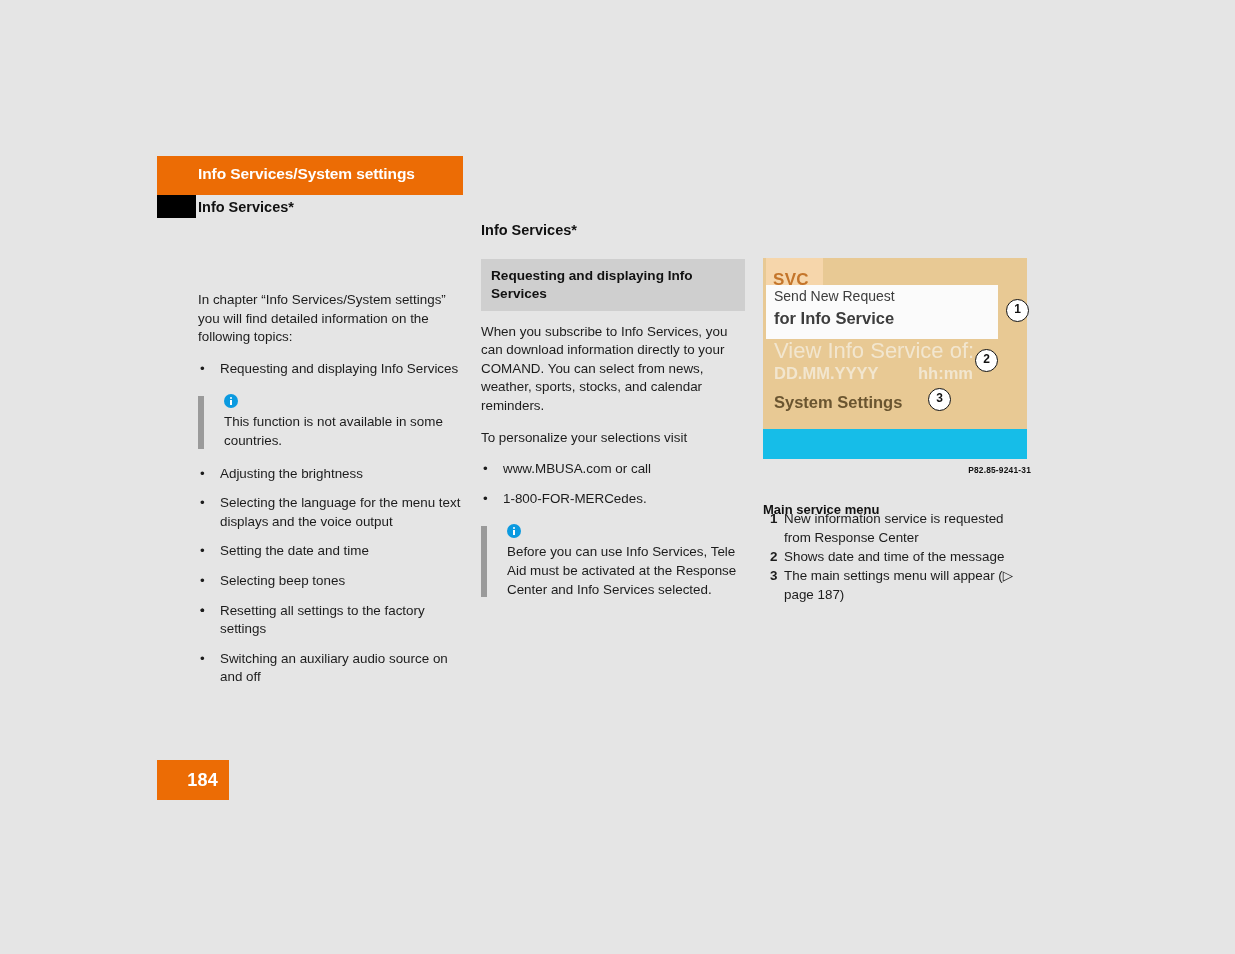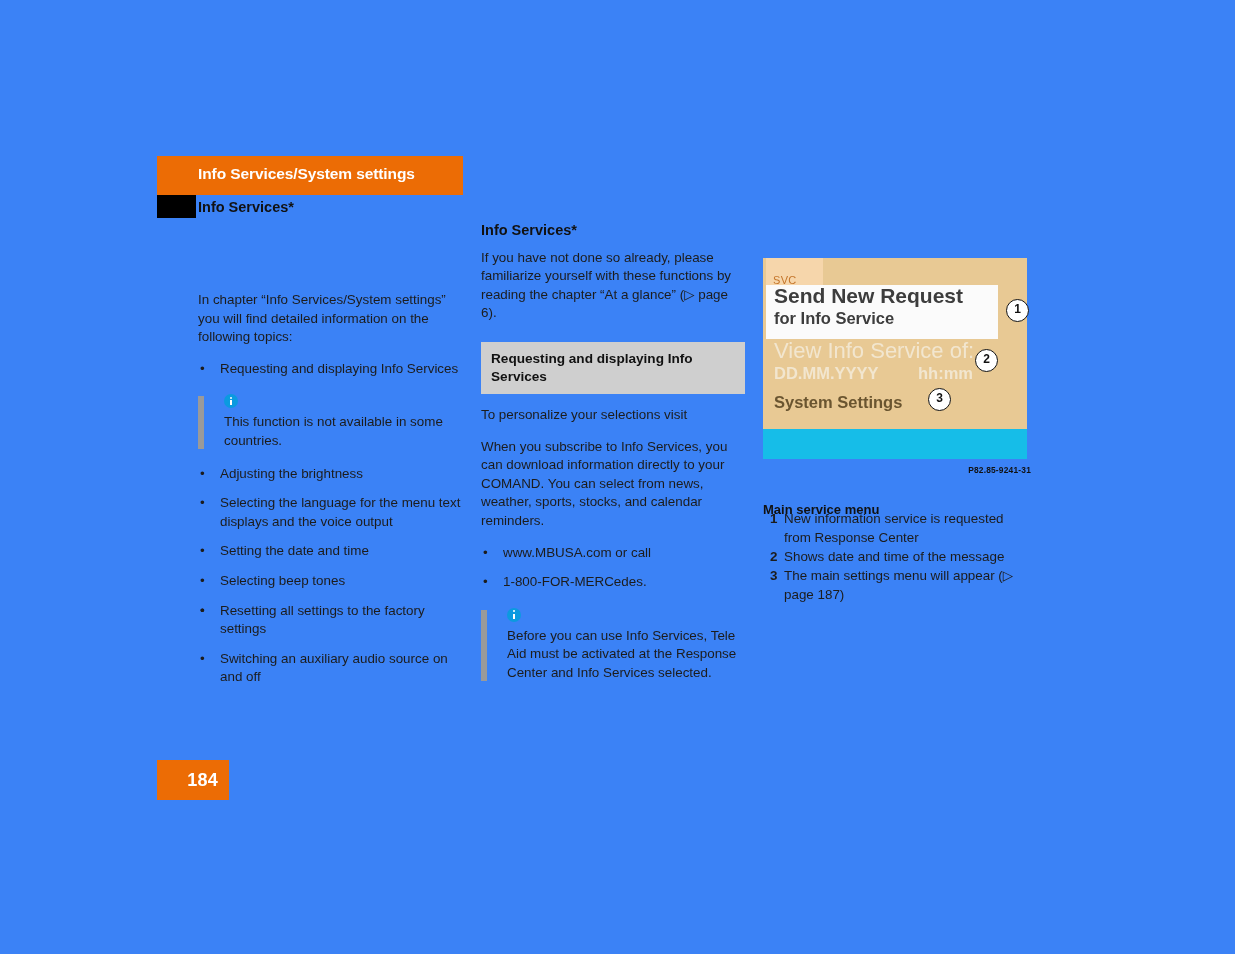--- a/index.html
+++ b/index.html
@@ -15,21 +15,21 @@
     color: #1a1a1a;
     overflow: hidden;
   }
 
   
   #page {
     position: absolute;
     left: 0; top: 0;
     width: 1235px;
     height: 954px;
-    background: #3b82f6;
+    background: #e5e5e5;
   }
 
   
   .header-bar {
     position: absolute;
     left: 157px;
     top: 156px;
     width: 306px;
     height: 39px;
     background: #ec6c05;
@@ -191,39 +191,39 @@
     left: 3px;
     top: 0px;
     width: 57px;
     height: 28px;
     background: #f6d6ab;
   }
   .svc-label {
     position: absolute;
     left: 10px;
     top: 13px;
-    font-size: 11px;
-    font-weight: normal;
+    font-size: 17px;
+    font-weight: bold;
     color: #c4752a;
     letter-spacing: 0.3px;
   }
   .screen-highlight {
     position: absolute;
     left: 3px;
     top: 27px;
     width: 232px;
     height: 54px;
     background: #fbfbfb;
   }
   .screen-line1 {
     position: absolute;
     left: 11px;
     top: 29px;
-    font-size: 21px;
-    font-weight: bold;
+    font-size: 14px;
+    font-weight: normal;
     color: #3d3d3d;
     white-space: nowrap;
   }
   .screen-line2 {
     position: absolute;
     left: 11px;
     top: 51px;
     font-size: 16.5px;
     font-weight: bold;
     color: #3d3d3d;
@@ -410,27 +410,26 @@
         <span class="bullet-dot">•</span>
         <span>Switching an auxiliary audio source on and off</span>
       </li>
     </ul>
   </div>
 
   <div class="col" id="mid-col">
 
     <div class="section-title">Info Services*</div>
 
-    <p class="para">If you have not done so already, please familiarize yourself with these functions by reading the chapter “At a glance” (▷ page 6).</p>
 
     <div class="gray-heading">Requesting and displaying Info Services</div>
 
+    <p class="para">When you subscribe to Info Services, you can download information directly to your COMAND. You can select from news, weather, sports, stocks, and calendar reminders.</p>
+
     <p class="para">To personalize your selections visit</p>
-
-    <p class="para">When you subscribe to Info Services, you can download information directly to your COMAND. You can select from news, weather, sports, stocks, and calendar reminders.</p>
 
     <ul class="bullets">
       <li>
         <span class="bullet-dot">•</span>
         <span>www.MBUSA.com or call</span>
       </li>
       <li>
         <span class="bullet-dot">•</span>
         <span>1-800-FOR-MERCedes.</span>
       </li>

